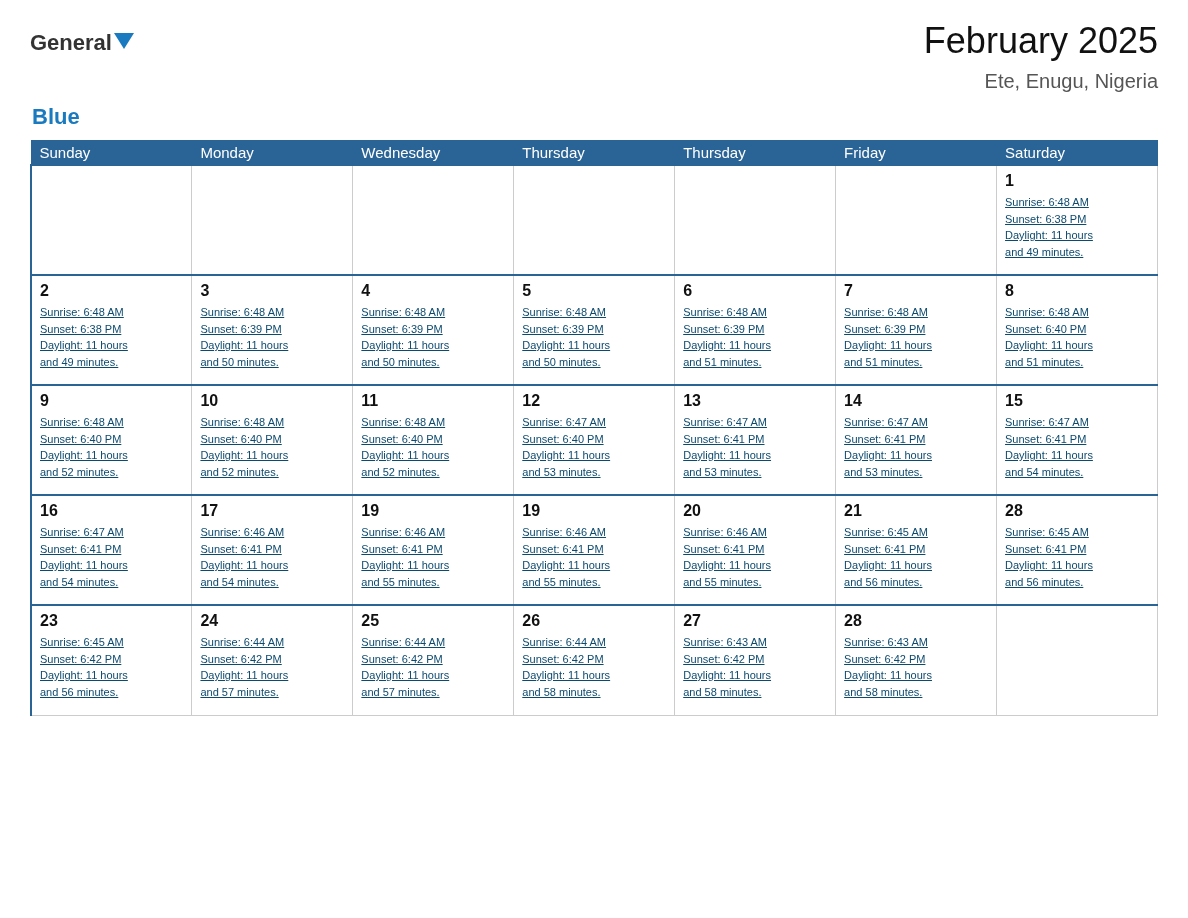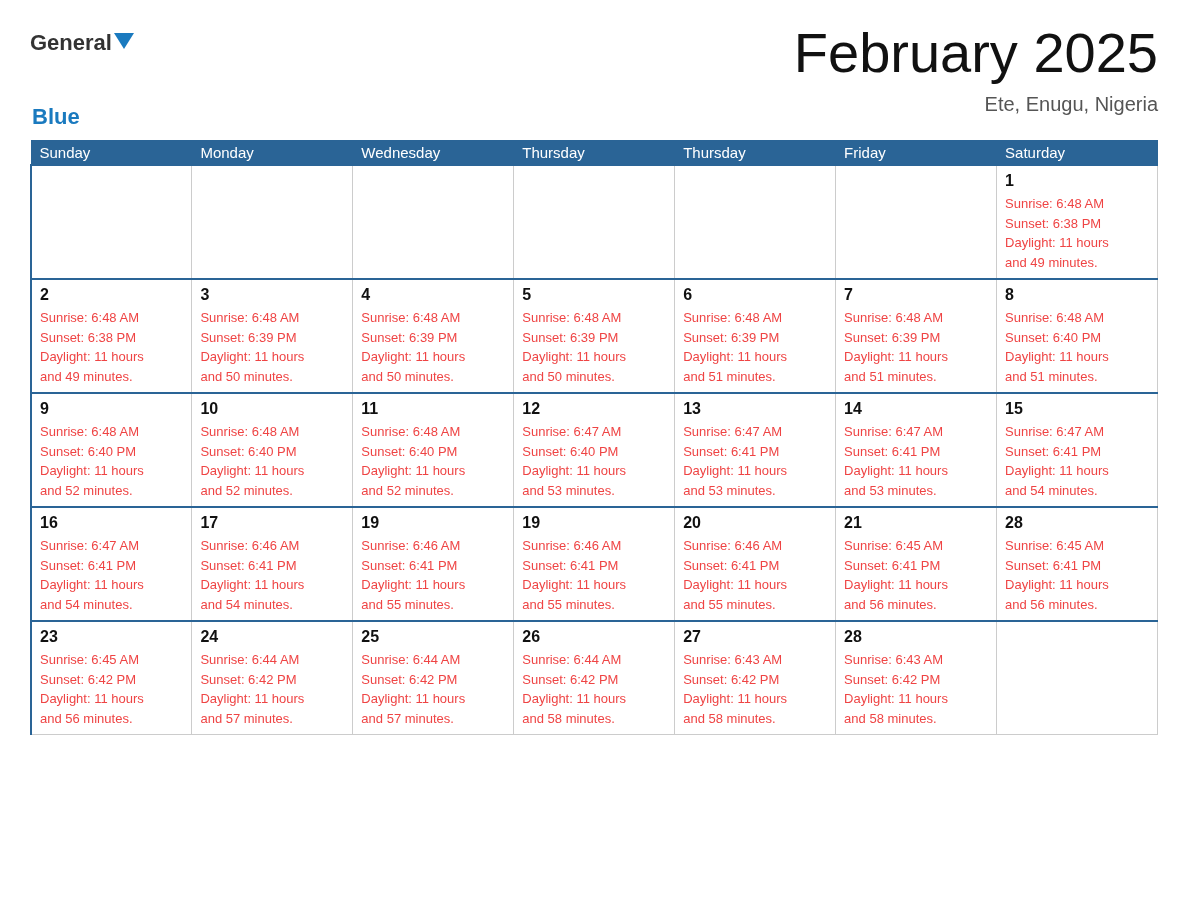--- a/index.html
+++ b/index.html
@@ -51,21 +51,21 @@
       align-items: center;
     }
     .logo-line2 {
       margin-left: 2px;
       margin-top: 48px;
     }
     .title-block {
       text-align: right;
     }
     .calendar-title {
-      font-size: 56px;
+      font-size: 36px;
       font-weight: normal;
       color: #111;
     }
     .calendar-subtitle {
       font-size: 20px;
       color: #555;
       margin-top: 8px;
     }
     .calendar {
       width: 100%;
@@ -92,23 +92,24 @@
       color: #333;
     }
     .day-number {
       font-size: 16px;
       font-weight: bold;
       color: #111;
       display: block;
       margin-bottom: 4px;
     }
     .day-info {
-      font-size: 13px;
+      font-size: 11px;
       line-height: 1.5;
-      color: #ef4444;
+      color: #0c4a6e;
+      text-decoration: underline;
     }
     .empty-cell {
       background: #fff;
     }
     .calendar tbody tr td:first-child {
       border-left: 2px solid #2a6496;
     }
     .calendar tbody tr {
       border-top: 2px solid #2a6496;
     }

